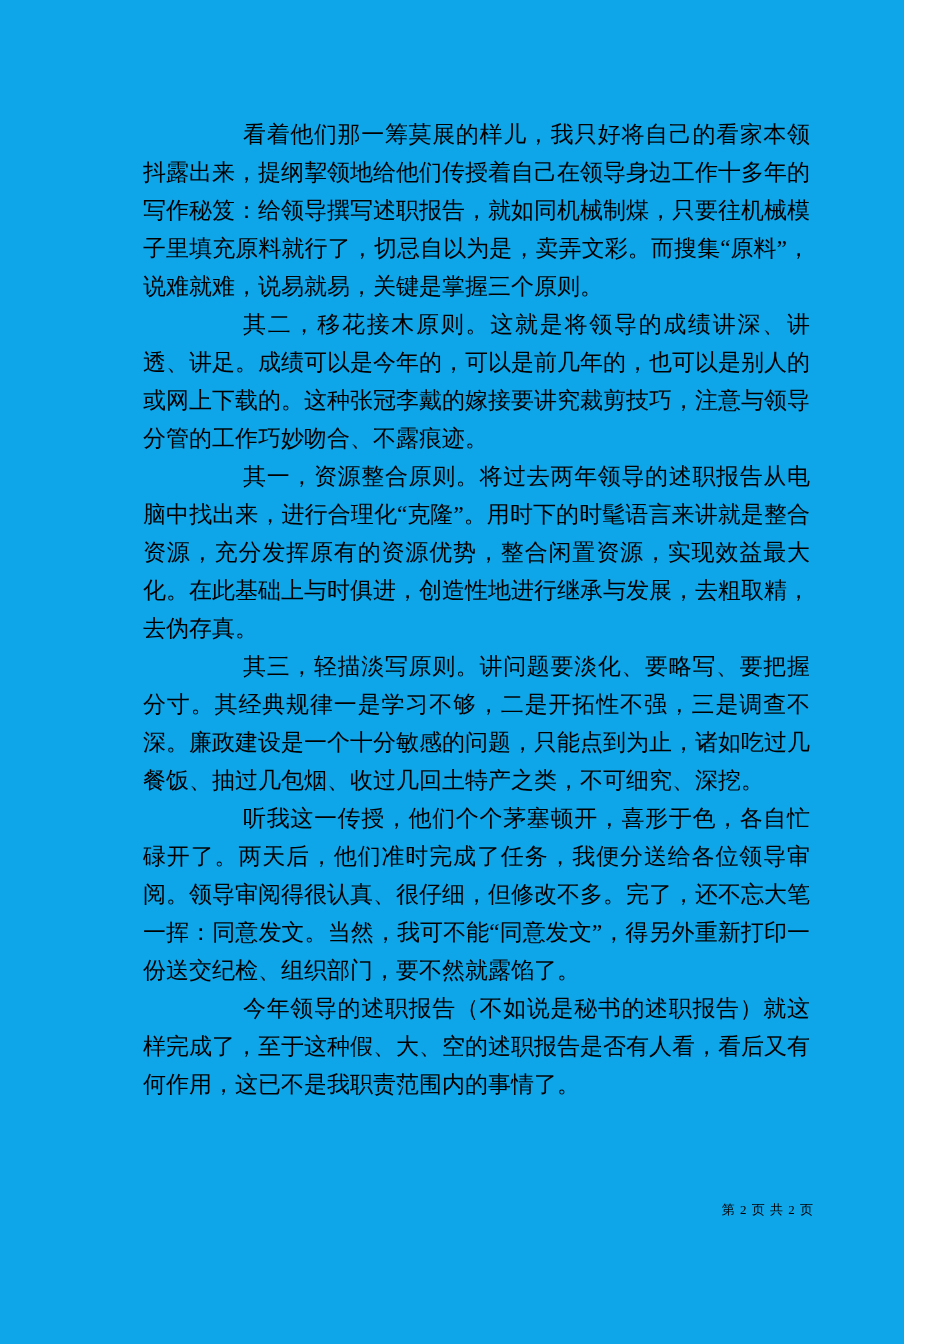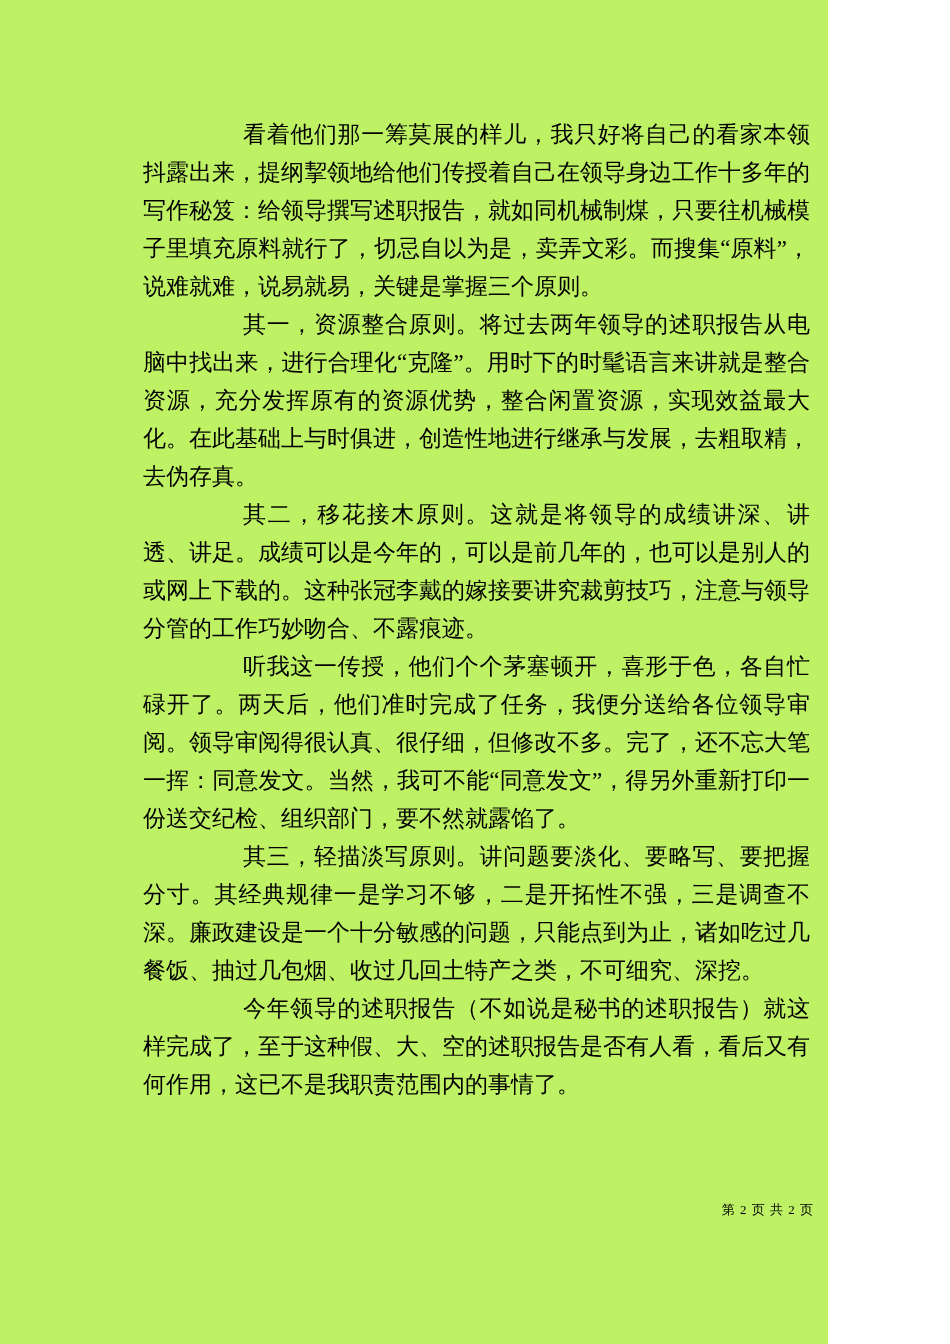--- a/index.html
+++ b/index.html
@@ -2,23 +2,23 @@
 <html><head>
 <meta charset="utf-8">
 <style>
   html, body {
     margin: 0;
     padding: 0;
     background: #ffffff;
   }
   .page {
     position: relative;
-    width: 828px;
+    width: 904px;
     height: 1344px;
-    background: #bef264;
+    background: #0ea5e9;
     overflow: hidden;
     font-family: "Liberation Serif", "DejaVu Serif", serif;
     color: #000000;
   }
   .content {
     position: absolute;
     left: 143px;
     top: 116px;
     width: 667px;
   }
@@ -44,20 +44,20 @@
     color: #000000;
     letter-spacing: 1px;
   }
 </style>
 </head>
 <body>
 
 <div class="page">
   <div class="content">
     <p>看着他们那一筹莫展的样儿，我只好将自己的看家本领抖露出来，提纲挈领地给他们传授着自己在领导身边工作十多年的写作秘笈：给领导撰写述职报告，就如同机械制煤，只要往机械模子里填充原料就行了，切忌自以为是，卖弄文彩。而搜集“原料”，说难就难，说易就易，关键是掌握三个原则。</p>
+    <p>其二，移花接木原则。这就是将领导的成绩讲深、讲透、讲足。成绩可以是今年的，可以是前几年的，也可以是别人的或网上下载的。这种张冠李戴的嫁接要讲究裁剪技巧，注意与领导分管的工作巧妙吻合、不露痕迹。</p>
     <p>其一，资源整合原则。将过去两年领导的述职报告从电脑中找出来，进行合理化“克隆”。用时下的时髦语言来讲就是整合资源，充分发挥原有的资源优势，整合闲置资源，实现效益最大化。在此基础上与时俱进，创造性地进行继承与发展，去粗取精，去伪存真。</p>
-    <p>其二，移花接木原则。这就是将领导的成绩讲深、讲透、讲足。成绩可以是今年的，可以是前几年的，也可以是别人的或网上下载的。这种张冠李戴的嫁接要讲究裁剪技巧，注意与领导分管的工作巧妙吻合、不露痕迹。</p>
+    <p>其三，轻描淡写原则。讲问题要淡化、要略写、要把握分寸。其经典规律一是学习不够，二是开拓性不强，三是调查不深。廉政建设是一个十分敏感的问题，只能点到为止，诸如吃过几餐饭、抽过几包烟、收过几回土特产之类，不可细究、深挖。</p>
     <p>听我这一传授，他们个个茅塞顿开，喜形于色，各自忙碌开了。两天后，他们准时完成了任务，我便分送给各位领导审阅。领导审阅得很认真、很仔细，但修改不多。完了，还不忘大笔一挥：同意发文。当然，我可不能“同意发文”，得另外重新打印一份送交纪检、组织部门，要不然就露馅了。</p>
-    <p>其三，轻描淡写原则。讲问题要淡化、要略写、要把握分寸。其经典规律一是学习不够，二是开拓性不强，三是调查不深。廉政建设是一个十分敏感的问题，只能点到为止，诸如吃过几餐饭、抽过几包烟、收过几回土特产之类，不可细究、深挖。</p>
     <p>今年领导的述职报告（不如说是秘书的述职报告）就这样完成了，至于这种假、大、空的述职报告是否有人看，看后又有何作用，这已不是我职责范围内的事情了。</p>
   </div>
   <div class="footer">第 2 页 共 2 页</div>
 </div>
 
 </body></html>

